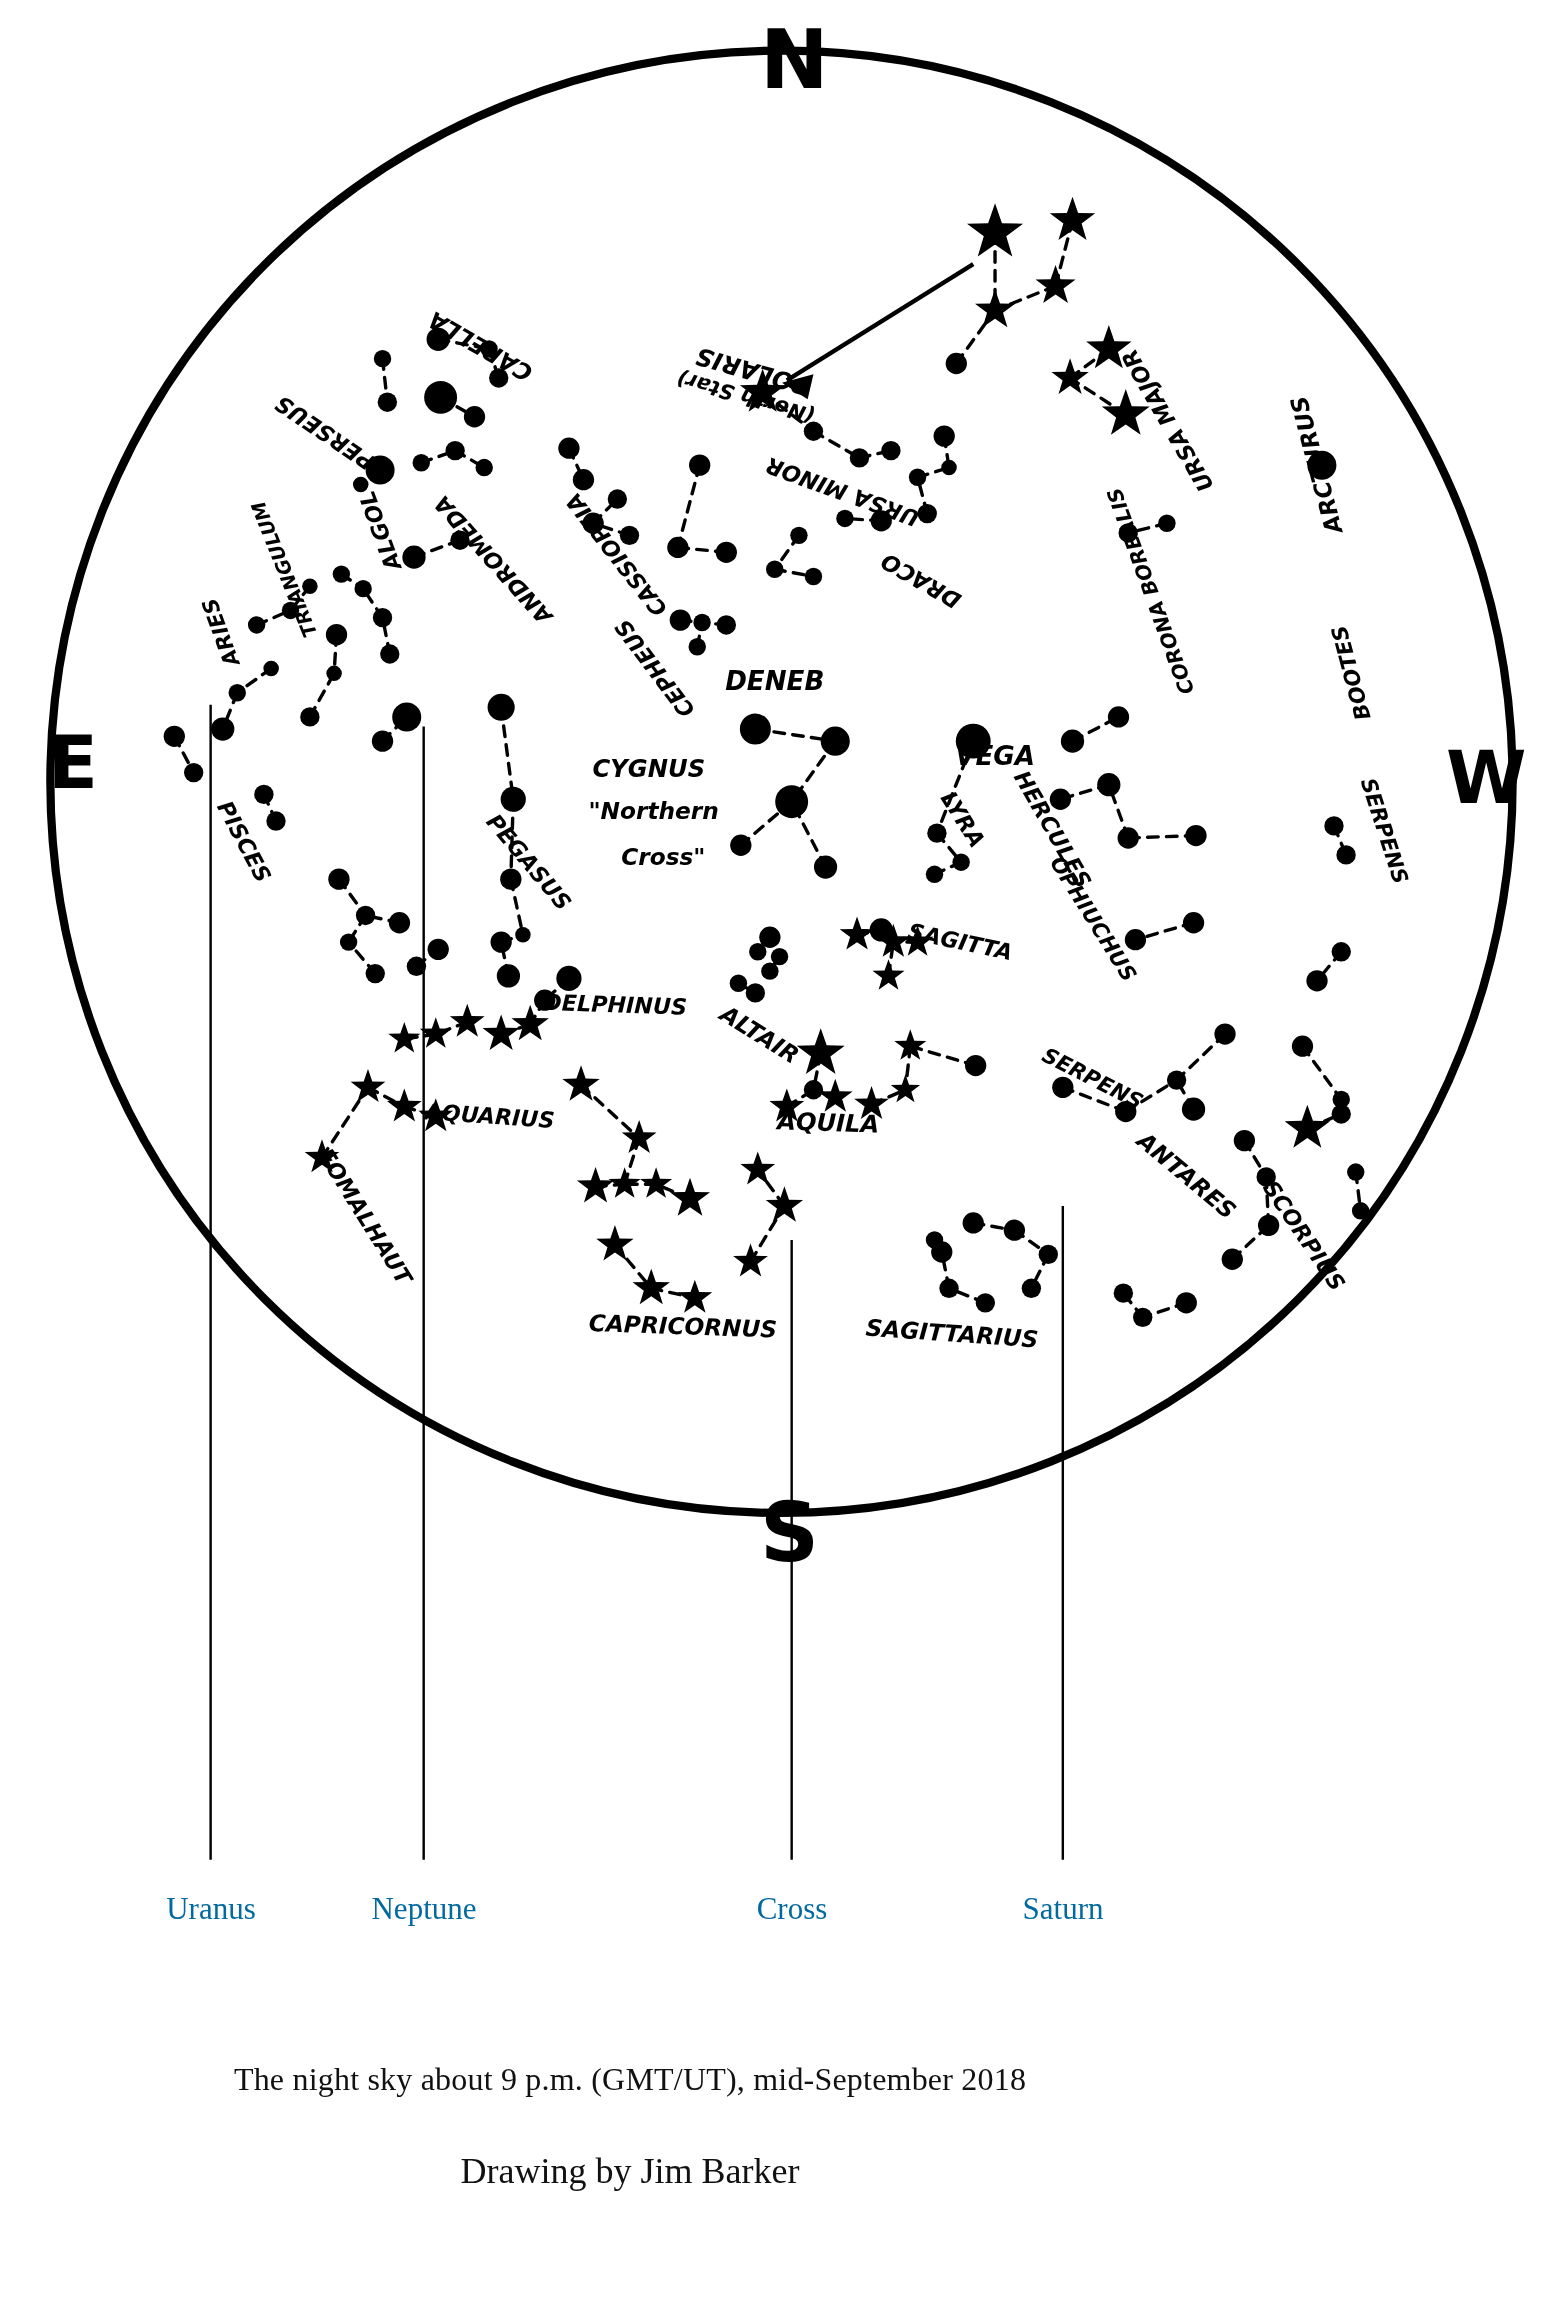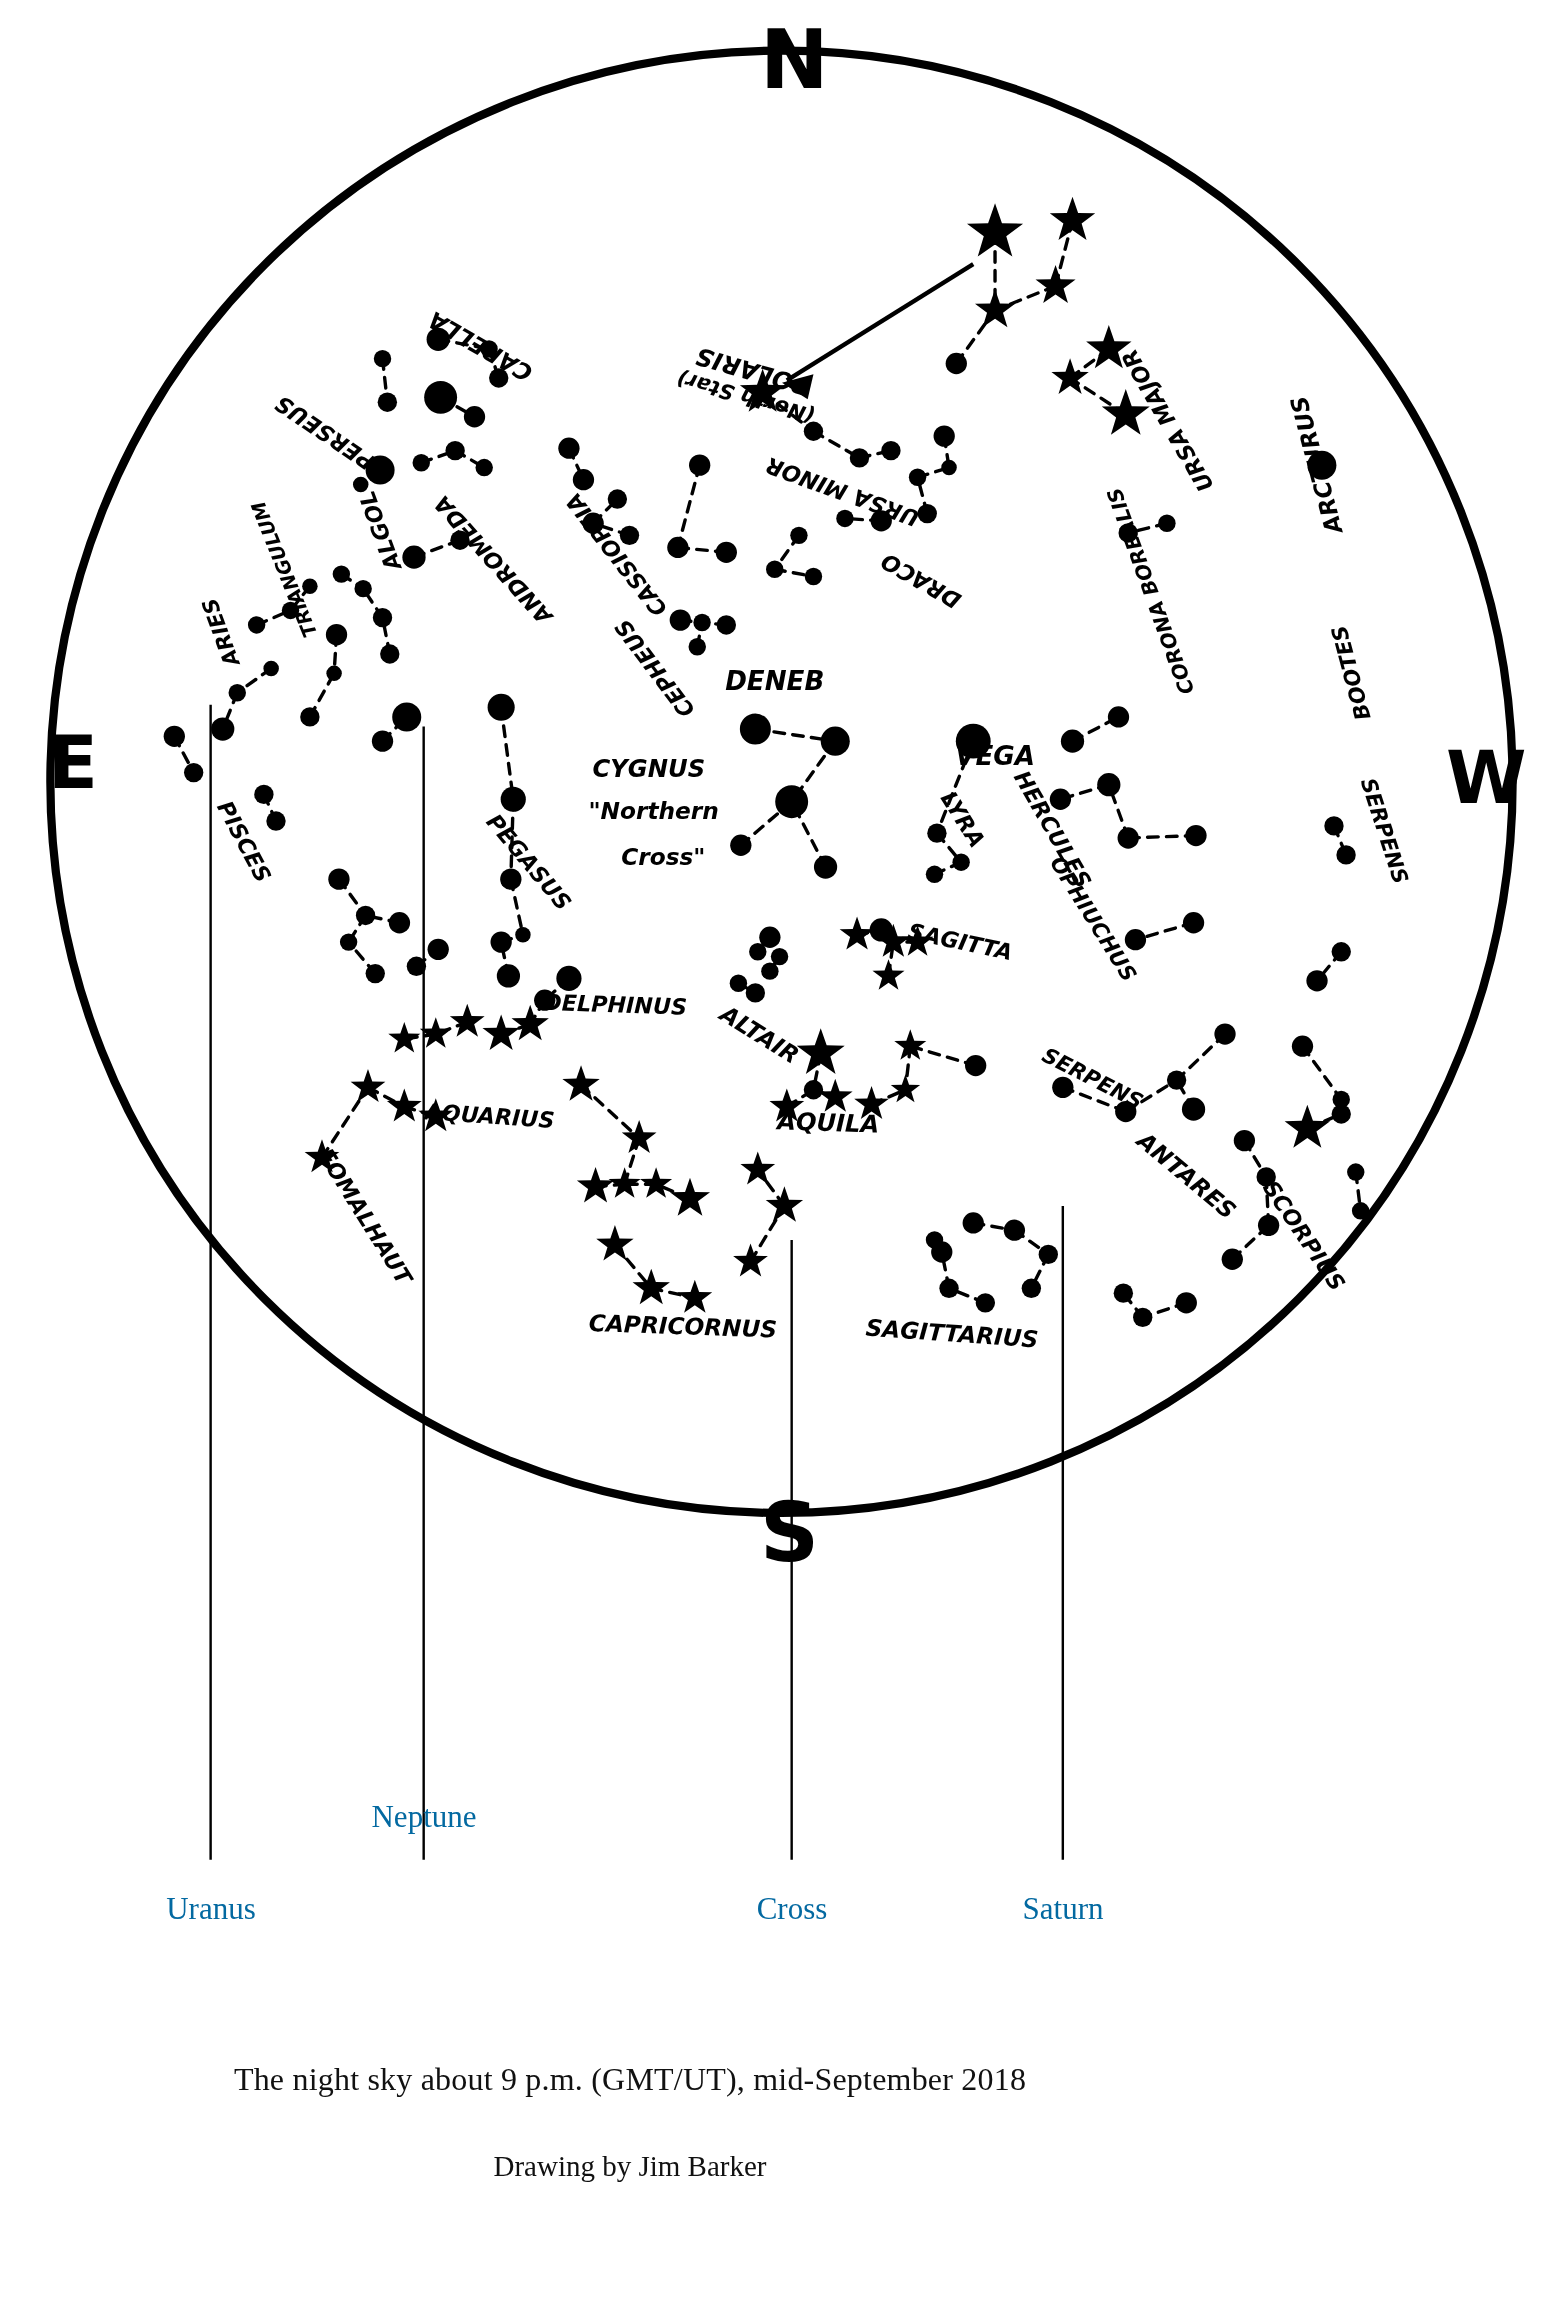--- a/index.html
+++ b/index.html
@@ -9,21 +9,21 @@
     color:#000;
     position:relative;
     overflow:hidden;
   }
   #sky-chart{position:absolute;left:0;top:0;width:1563px;height:2319px;}
   .caption-block{
     position:absolute;left:0;width:1260px;text-align:center;
     font-family:"Liberation Serif", serif;color:#111;
   }
   #caption-main{top:2061px;font-size:32px;letter-spacing:0.2px;}
-  #caption-credit{top:2150px;font-size:29px;}
+  #caption-credit{top:2150px;font-size:36px;}
   .planet-label{
     position:absolute;font-family:"Liberation Serif", serif;
     font-size:31px;color:#0369a1;text-align:center;transform:translateX(-50%);
     white-space:nowrap;
   }
   .compass{
     position:absolute;font-family:"DejaVu Sans", sans-serif;
     font-weight:bold;color:#000;line-height:1;
   }
   svg text{ font-family:"DejaVu Sans", sans-serif; }
@@ -379,20 +379,20 @@
   </g>
 </svg>
 
 <div class="compass" id="compass-n" style="left:760px;top:19.4px;font-size:82px;">N</div>
 <div class="compass" id="compass-s" style="left:760px;top:1492px;font-size:82px;">S</div>
 <div class="compass" id="compass-e" style="left:48px;top:726px;font-size:73px;">E</div>
 <div class="compass" id="compass-w" style="left:1446px;top:741px;font-size:73px;">W</div>
 
 <div id="planet-labels">
     <div class="planet-label" style="left: 211px; top: 1891px;">Uranus</div>
-    <div class="planet-label" style="left: 424px; top: 1799px;">Neptune</div>
+    <div class="planet-label" style="left: 424px; top: 1891px;">Neptune</div>
     <div class="planet-label" style="left: 792px; top: 1891px;">Cross</div>
     <div class="planet-label" style="left: 1063px; top: 1891px;">Saturn</div>
   </div>
 
 <div class="caption-block" id="caption-main">The night sky about 9 p.m.  (GMT/UT), mid-September 2018</div>
 <div class="caption-block" id="caption-credit">Drawing by Jim Barker</div>
 
 
 </body></html>

